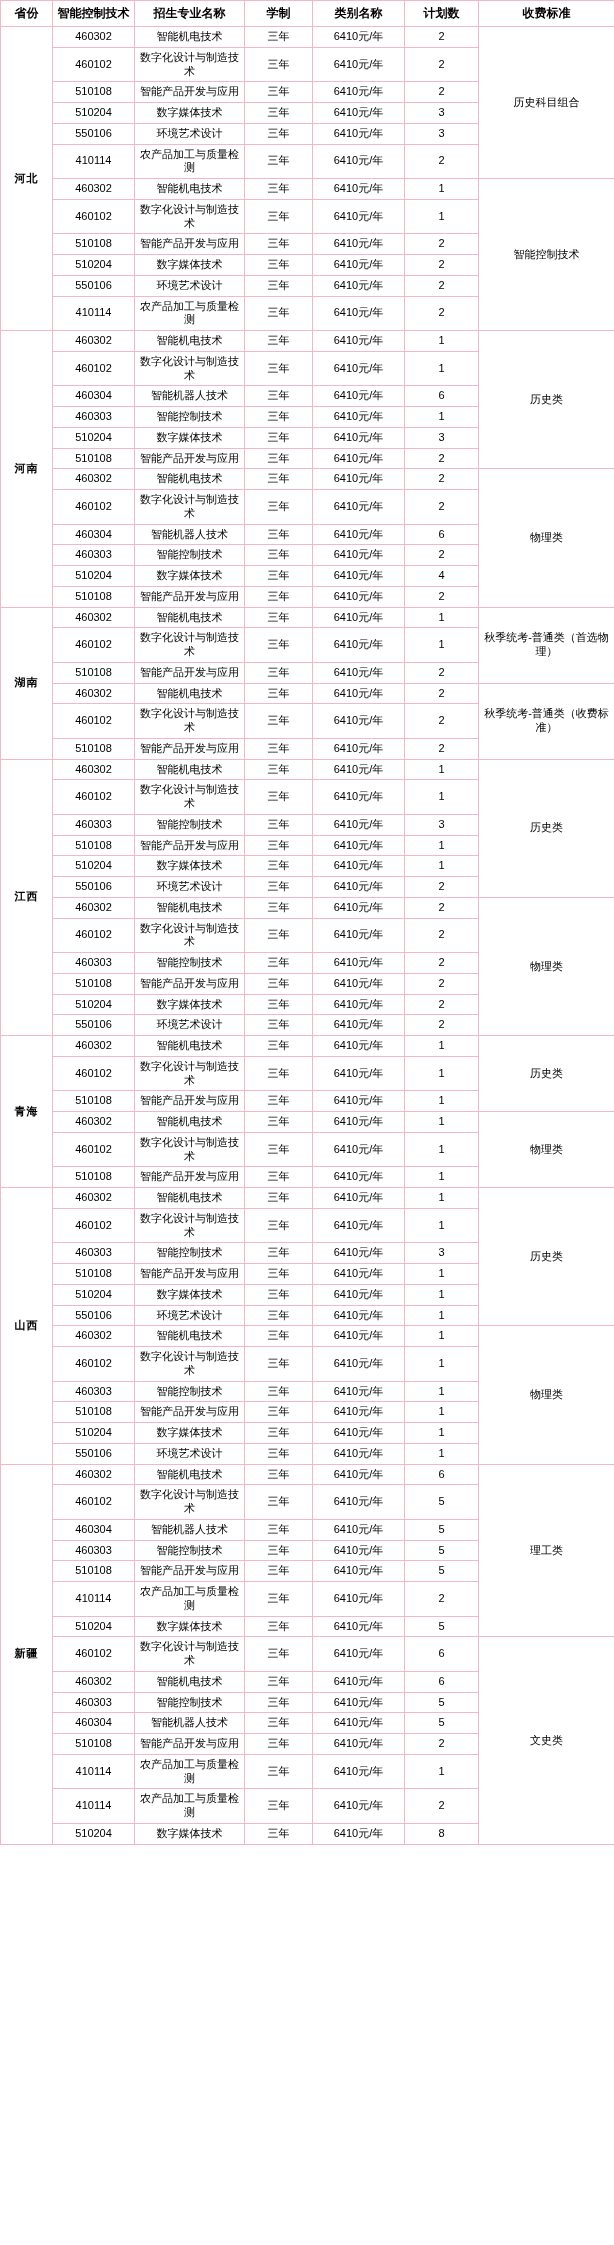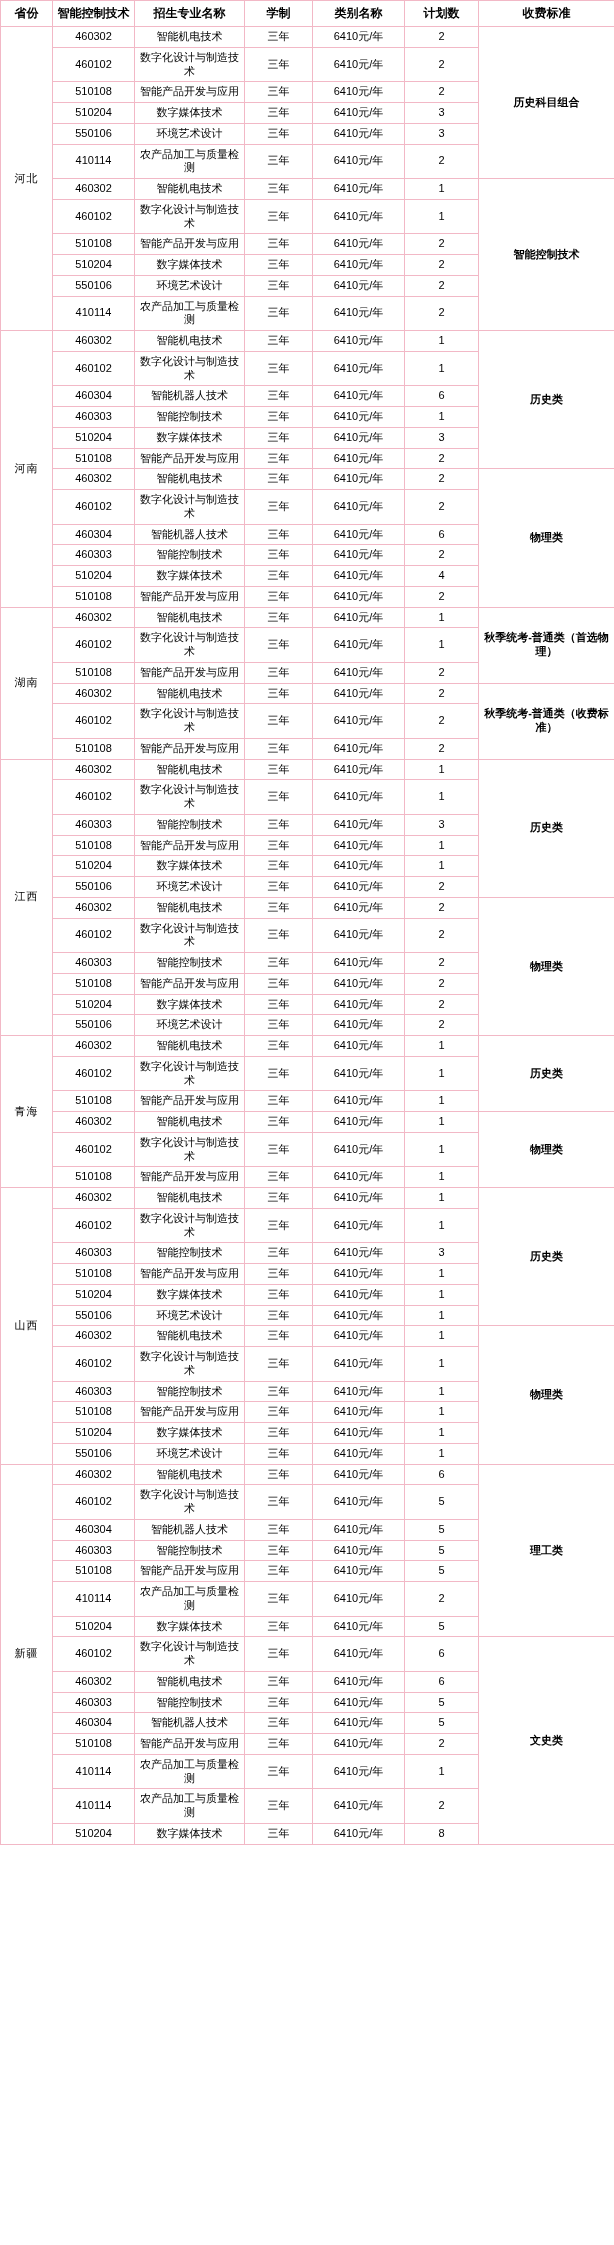--- a/index.html
+++ b/index.html
@@ -37,26 +37,26 @@
   
   col.c-prov { width: 52px; }
   col.c-code { width: 82px; }
   col.c-name { width: 110px; }
   col.c-len  { width: 68px; }
   col.c-fee  { width: 92px; }
   col.c-cnt  { width: 74px; }
   col.c-cat  { width: 136px; }
 
   td.prov, td.cat {
-    font-weight: normal;
+    font-weight: bold;
     color: #d6336c;
     font-size: 12px;
   }
   td.prov { letter-spacing: 1px; }
-  td.cat { color: #000; font-weight: bold; font-size: 11.5px; }
+  td.cat { color: #000; font-weight: normal; font-size: 11.5px; }
   td.code, td.len, td.fee, td.cnt { font-size: 11px; }
   td.name { font-size: 11px; }
   thead th { color: #000; }
 </style>
 </head>
 <body>
 
 <table class="plan">
   <colgroup>
     <col class="c-prov">

